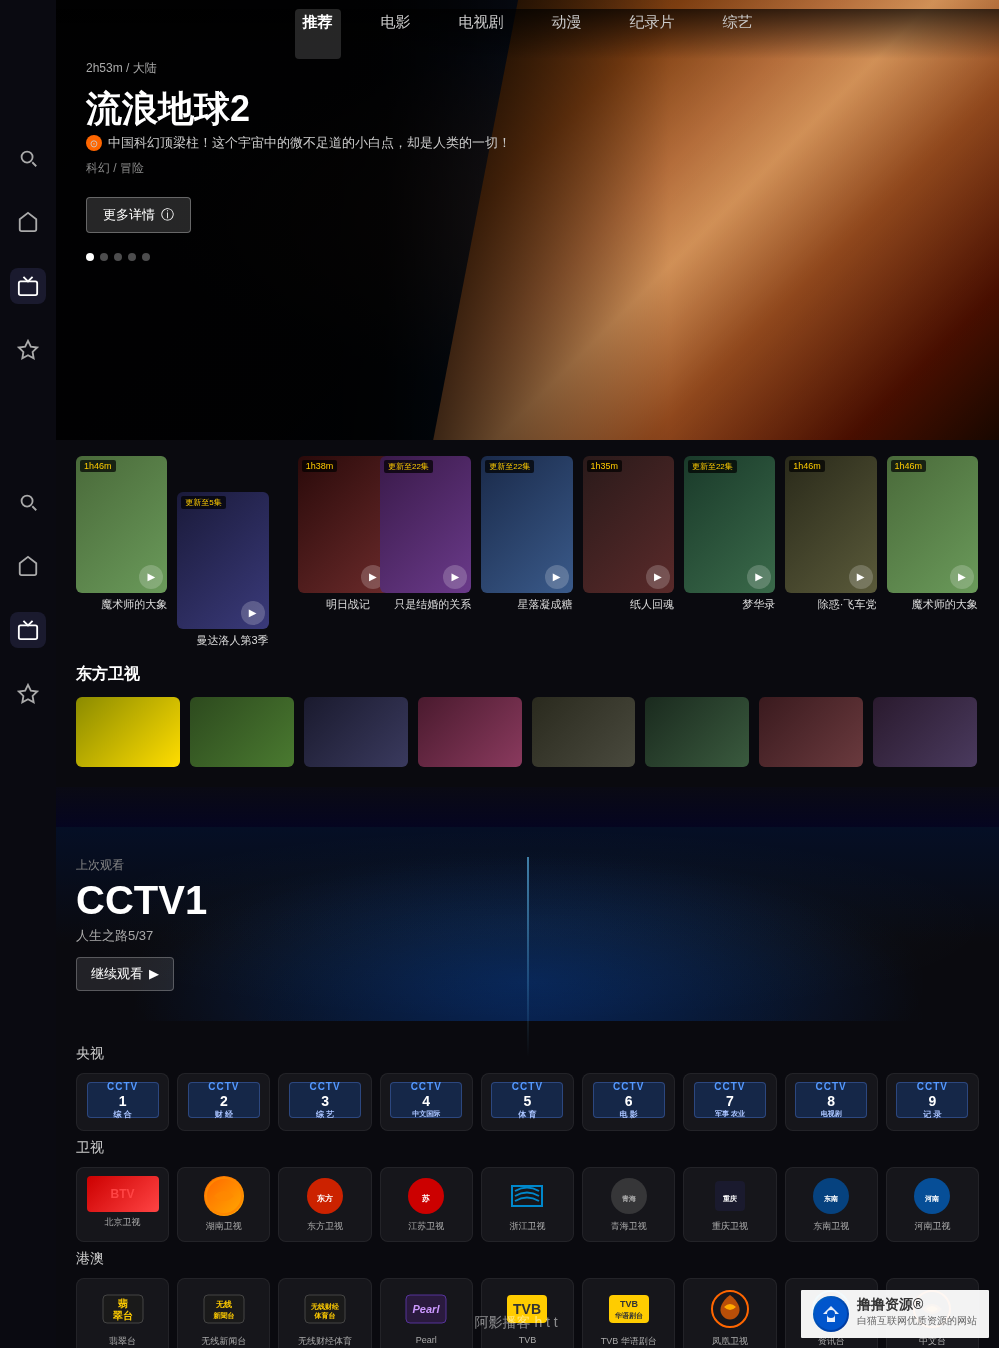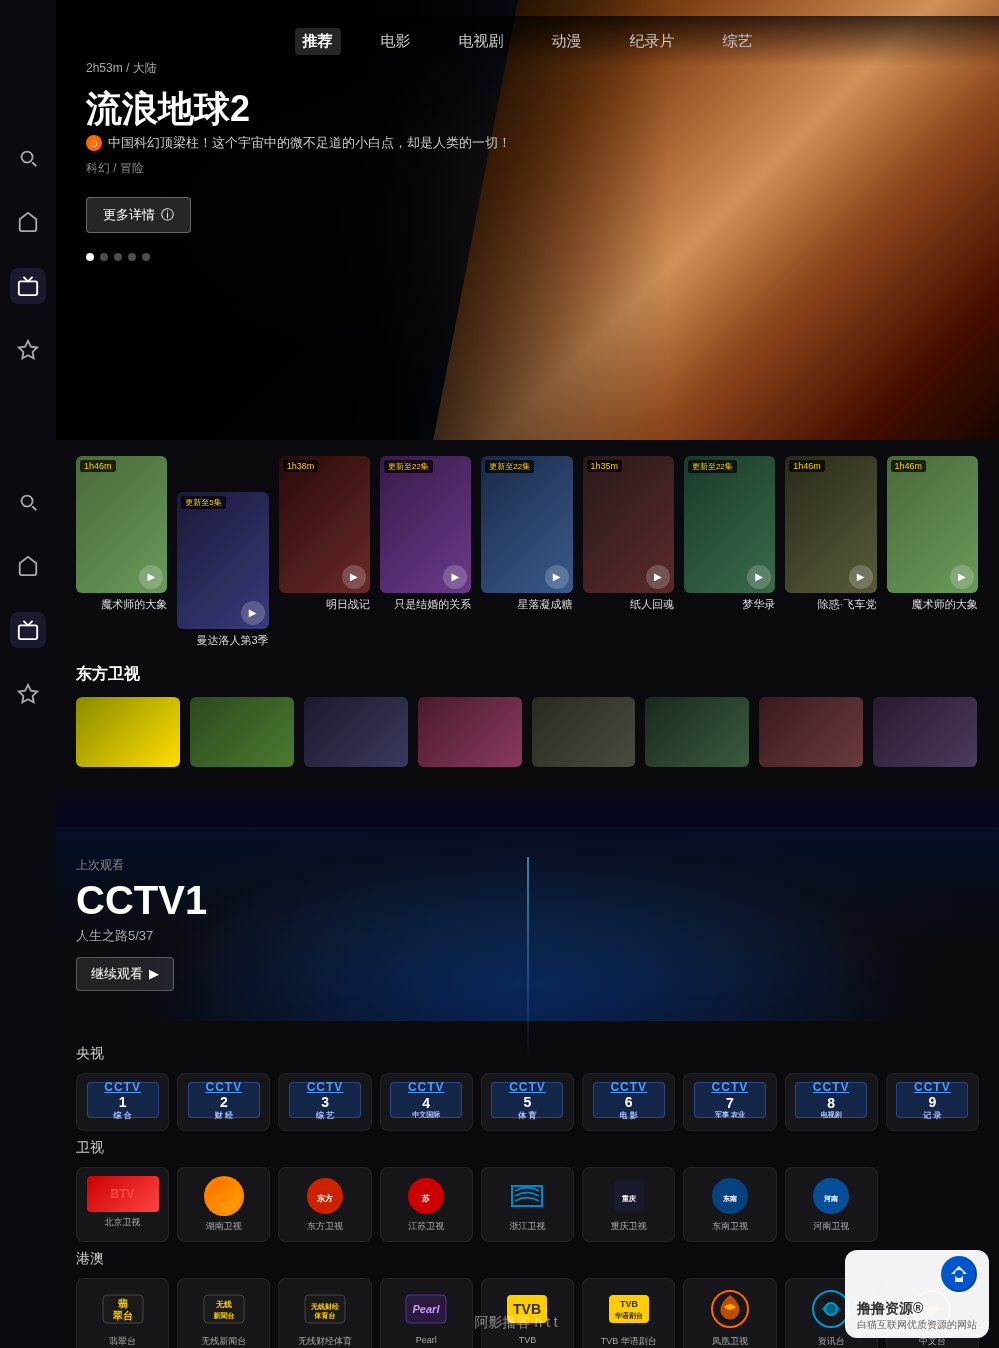--- a/index.html
+++ b/index.html
@@ -45,26 +45,25 @@
     }
     .sidebar-icon svg {
       width: 22px;
       height: 22px;
       fill: currentColor;
     }
 
     
     .top-nav {
       position: absolute;
-      top: 16px;
+      top: 9px;
       left: 56px;
       right: 0;
       height: 50px;
       display: flex;
-      align-items: center;
       justify-content: center;
       gap: 32px;
       z-index: 50;
       background: linear-gradient(to bottom, rgba(0,0,0,0.7), transparent);
     }
     .nav-item {
       font-size: 15px;
       color: #ccc;
       cursor: pointer;
       padding: 4px 8px;
@@ -346,52 +345,50 @@
     }
 
     
     .cctv-logo {
       background: rgba(20,80,180,0.3);
       border: 1px solid rgba(100,150,255,0.3);
       color: #7aadff;
       flex-direction: column;
     }
     .cctv-top {
-      font-size: 12px;
+      font-size: 10px;
       font-weight: bold;
       color: #5599ff;
       letter-spacing: 1px;
-      text-decoration: underline;
     }
     .cctv-num {
       font-size: 14px;
       font-weight: bold;
       color: #fff;
     }
     .cctv-sub {
       font-size: 8px;
       color: #aac4ff;
     }
 
     
     .btv-logo { background: linear-gradient(135deg, #c00, #f44); color: #fff; }
 
     
     .watermark {
       position: fixed;
       bottom: 10px;
       right: 10px;
       display: flex;
-      align-items: flex-end;
+      align-items: flex-start;
       gap: 8px;
       background: rgba(255,255,255,0.95);
       padding: 6px 12px;
-      border-radius: 12px;
+      border-radius: 1px;
       z-index: 200;
-      flex-direction: column;
     }
     .watermark-logo {
       width: 36px;
       height: 36px;
       background: linear-gradient(135deg, #0066cc, #003399);
       border-radius: 50%;
       display: flex;
       align-items: center;
       justify-content: center;
       color: #fff;
@@ -540,21 +537,21 @@
     <div class="movie-card">
       <div class="movie-card-poster" style="background:linear-gradient(135deg,#2a2a4a,#4a4a8a);margin-top:36px;">
         <div style="width:100%;height:100%;background:linear-gradient(135deg,#1a1a3a,#3a3a7a);"></div>
         <div class="poster-badge" style="font-size:8px;">更新至5集</div>
         <div class="poster-play">▶</div>
       </div>
       <div class="card-title">曼达洛人第3季</div>
     </div>
 
     <div class="movie-card">
-      <div class="movie-card-poster" style="background:linear-gradient(135deg,#3a1a1a,#8a3a3a);">
+      <div class="movie-card-poster" style="background:linear-gradient(135deg,#3a1a1a,#8a3a3a);margin-left:19px;">
         <div style="width:100%;height:100%;background:linear-gradient(135deg,#2a0a0a,#6a2a2a);"></div>
         <div class="poster-badge">1h38m</div>
         <div class="poster-play">▶</div>
       </div>
       <div class="card-title">明日战记</div>
     </div>
 
     <div class="movie-card">
       <div class="movie-card-poster">
         <div style="width:100%;height:100%;background:linear-gradient(135deg,#3a1a4a,#6a3a8a);"></div>
@@ -772,20 +769,29 @@
             <path d="M8 15 Q20 8 32 15" stroke="#0088cc" stroke-width="2" fill="none"></path>
             <path d="M8 20 Q20 13 32 20" stroke="#0088cc" stroke-width="2" fill="none"></path>
             <path d="M8 25 Q20 18 32 25" stroke="#0088cc" stroke-width="2" fill="none"></path>
           </svg>
       </div>
       <div class="channel-name">浙江卫视</div>
     </div>
     <div class="channel-card">
       <div class="channel-logo" style="background:transparent;width:40px;height:40px;margin:0 auto 4px;">
         <svg viewBox="0 0 40 40" width="40" height="40">
+            <circle cx="20" cy="20" r="18" fill="#555" opacity="0.5"></circle>
+            <text x="20" y="25" text-anchor="middle" font-size="7" fill="#aaa" font-weight="bold">青海</text>
+          </svg>
+      </div>
+      <div class="channel-name">青海卫视</div>
+    </div>
+    <div class="channel-card">
+      <div class="channel-logo" style="background:transparent;width:40px;height:40px;margin:0 auto 4px;">
+        <svg viewBox="0 0 40 40" width="40" height="40">
             <rect x="5" y="5" width="30" height="30" rx="4" fill="#1a1a2e"></rect>
             <text x="20" y="25" text-anchor="middle" font-size="7" fill="#fff" font-weight="bold">重庆</text>
           </svg>
       </div>
       <div class="channel-name">重庆卫视</div>
     </div>
     <div class="channel-card">
       <div class="channel-logo" style="background:transparent;width:40px;height:40px;margin:0 auto 4px;">
         <svg viewBox="0 0 40 40" width="40" height="40">
             <circle cx="20" cy="20" r="18" fill="#0055aa" opacity="0.7"></circle>

